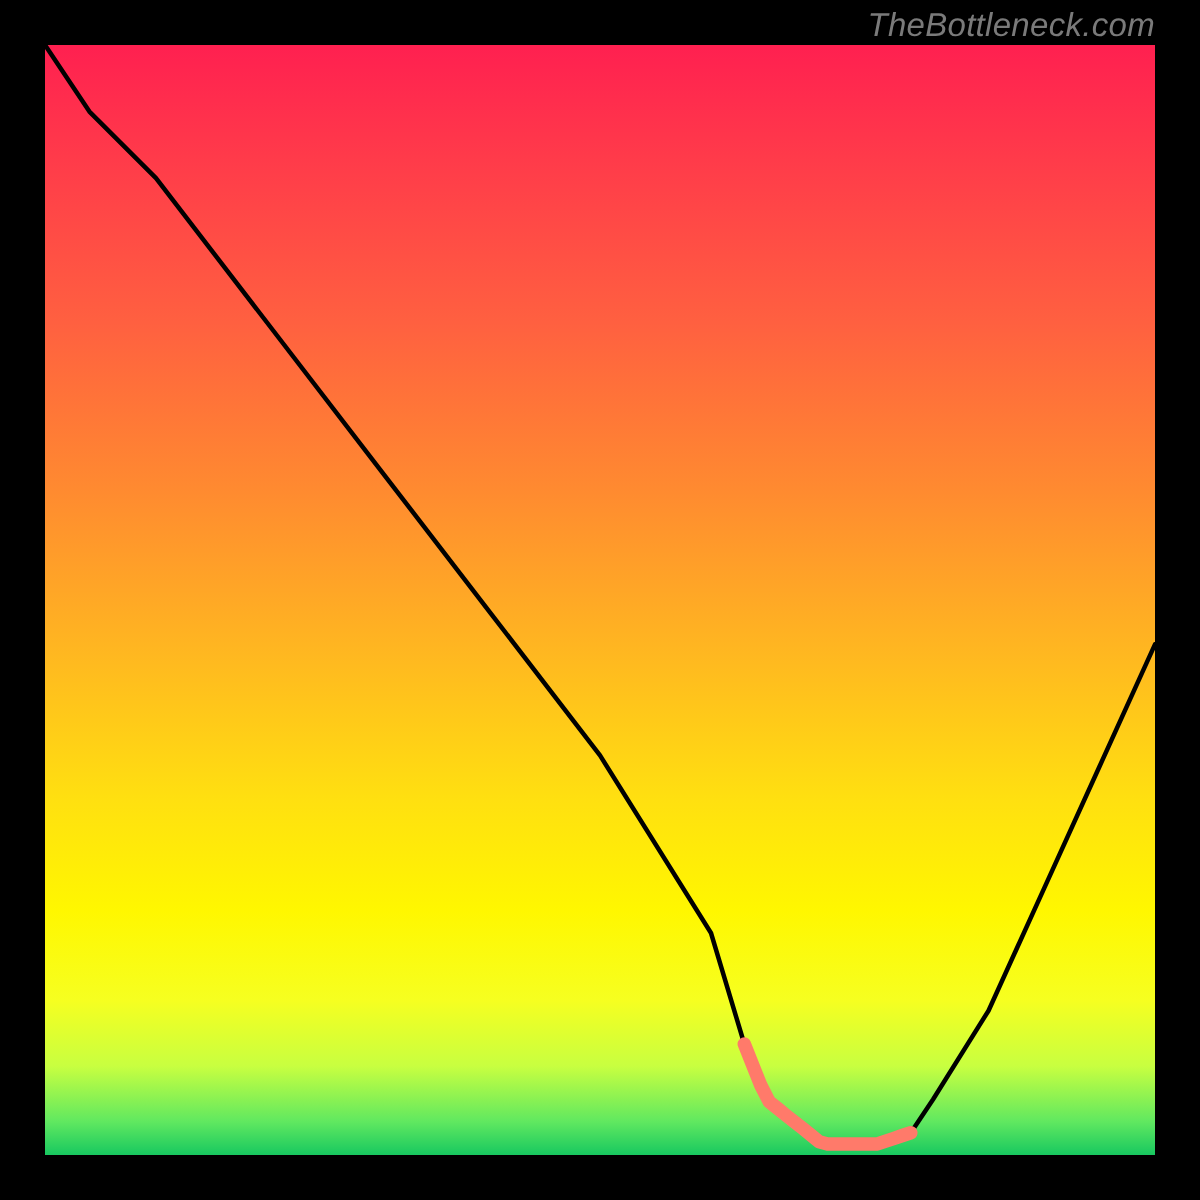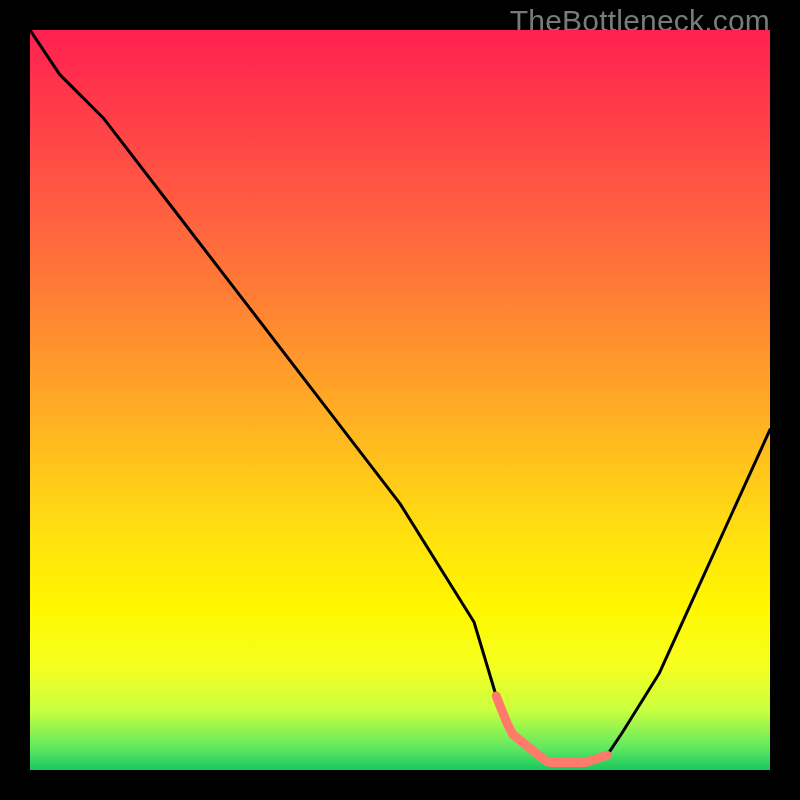--- a/index.html
+++ b/index.html
@@ -39,23 +39,24 @@
       #c8ff40 92%,
       #60e860 97%,
       #18c860 100%
     );
   }
   .watermark {
     position: absolute;
     top: 4px;
     right: 30px;
     color: #7a7a7a;
-    font-size: 30px;
+    font-size: 22px;
     font-weight: 500;
     letter-spacing: 0.2px;
+    font-style: italic;
   }
   svg.curve {
     position: absolute;
     left: 0;
     top: 0;
     width: 740px;
     height: 740px;
   }
 </style>
 </head>

